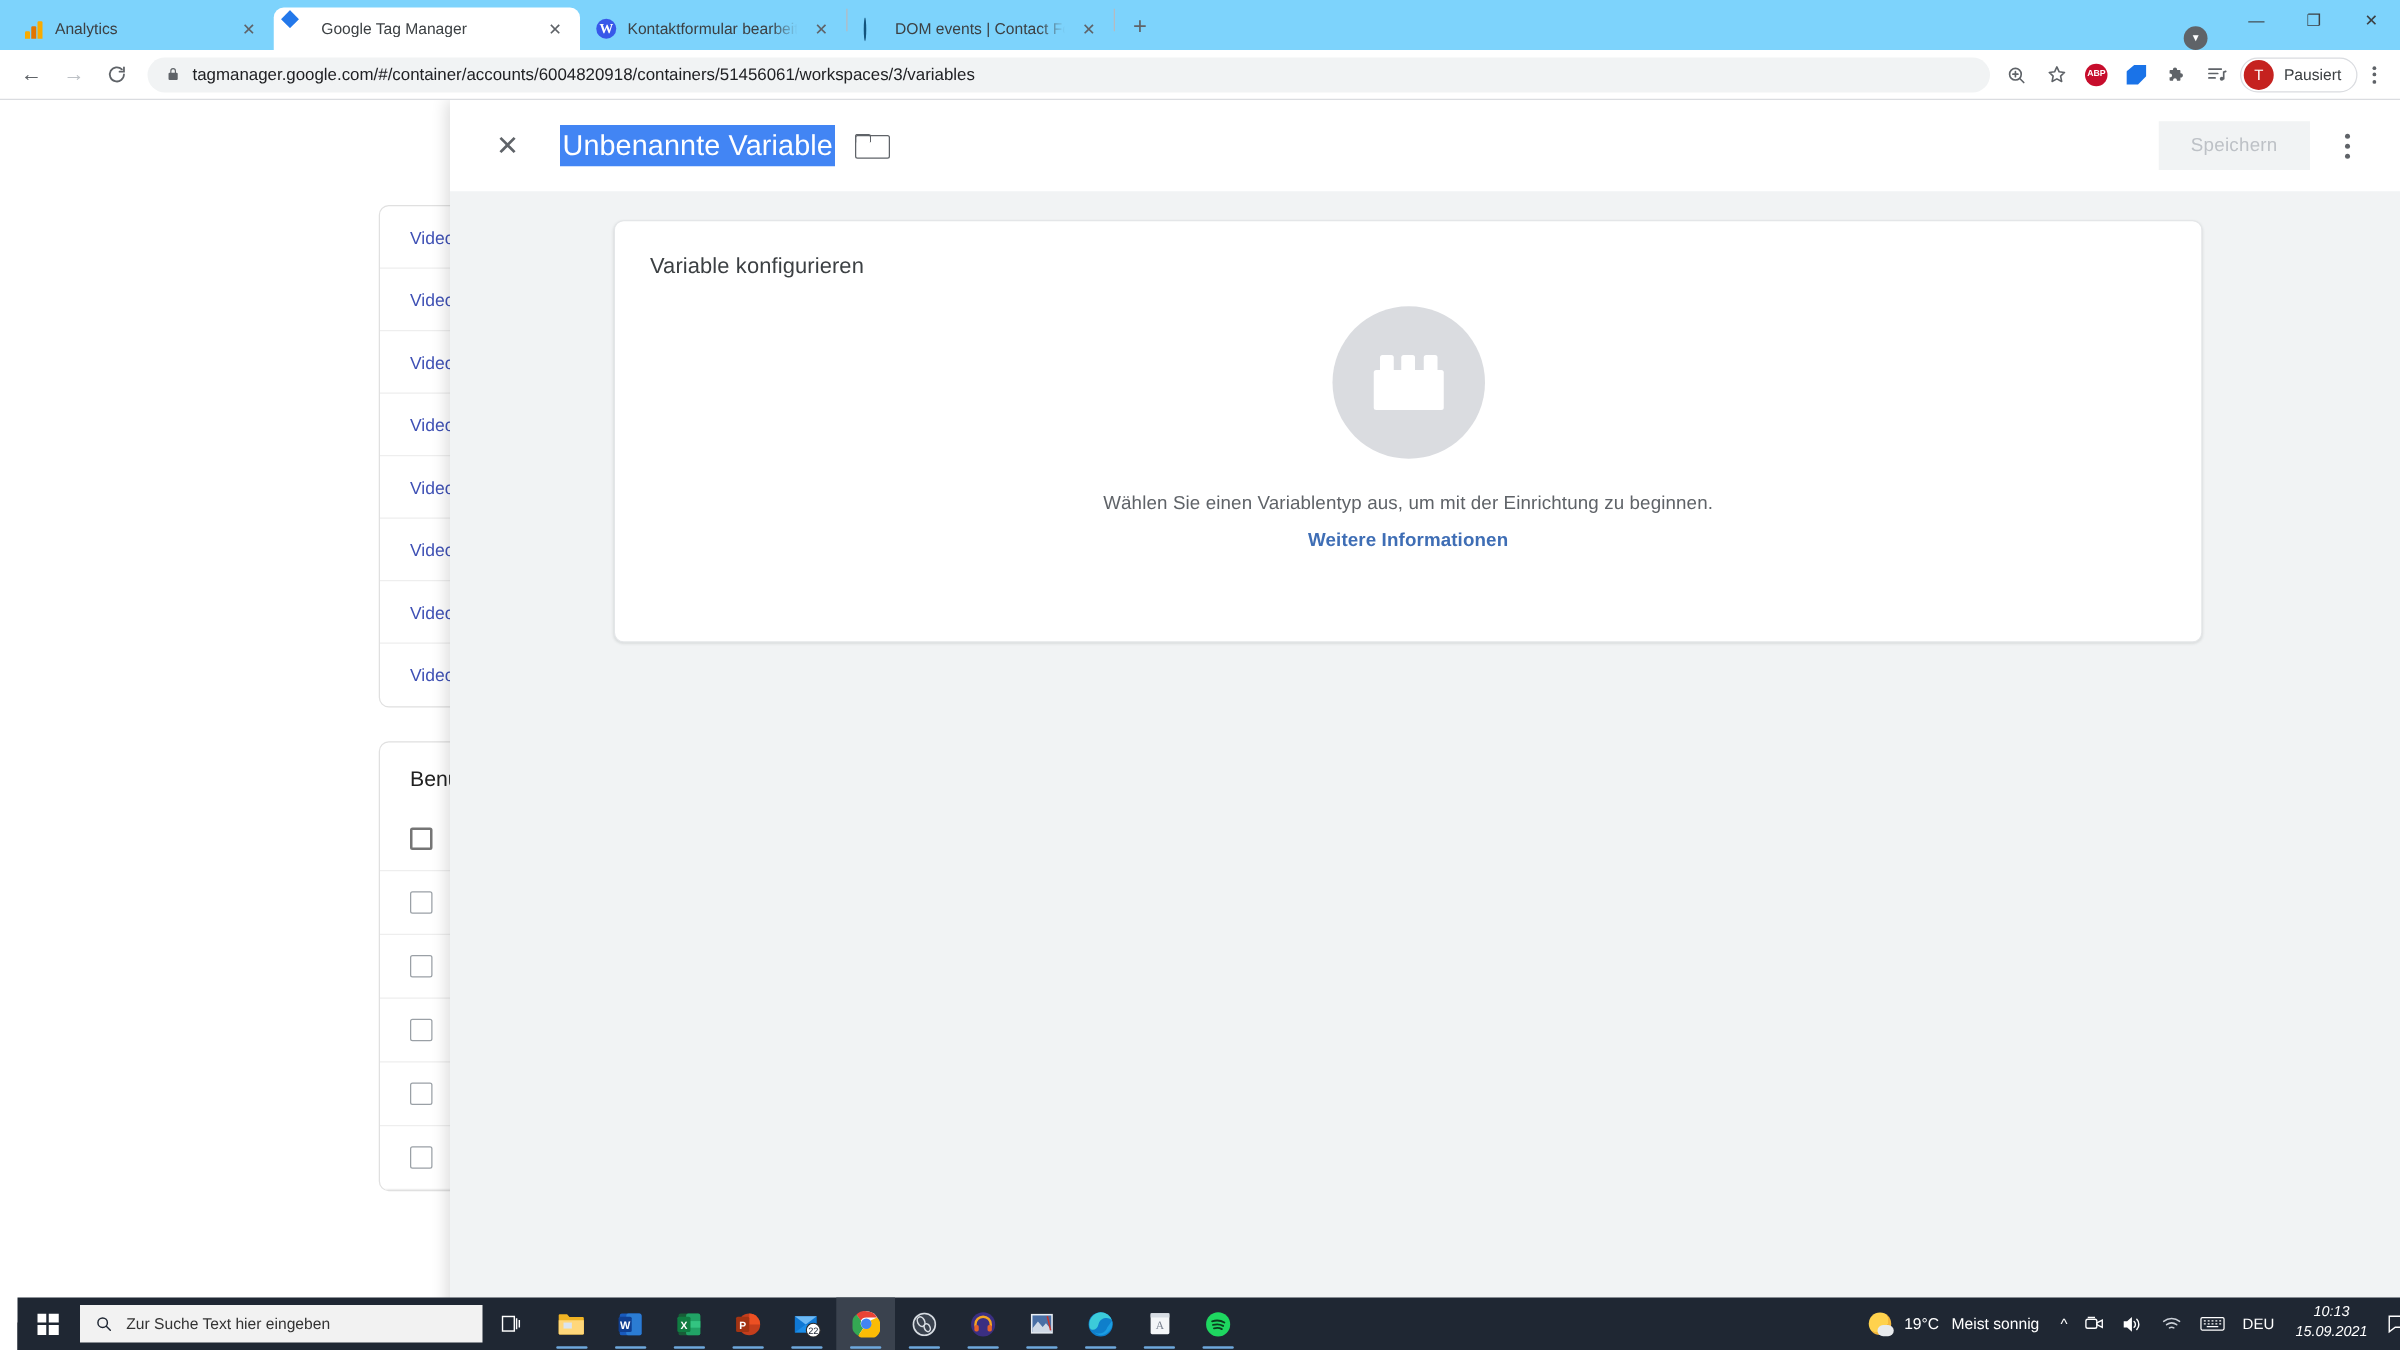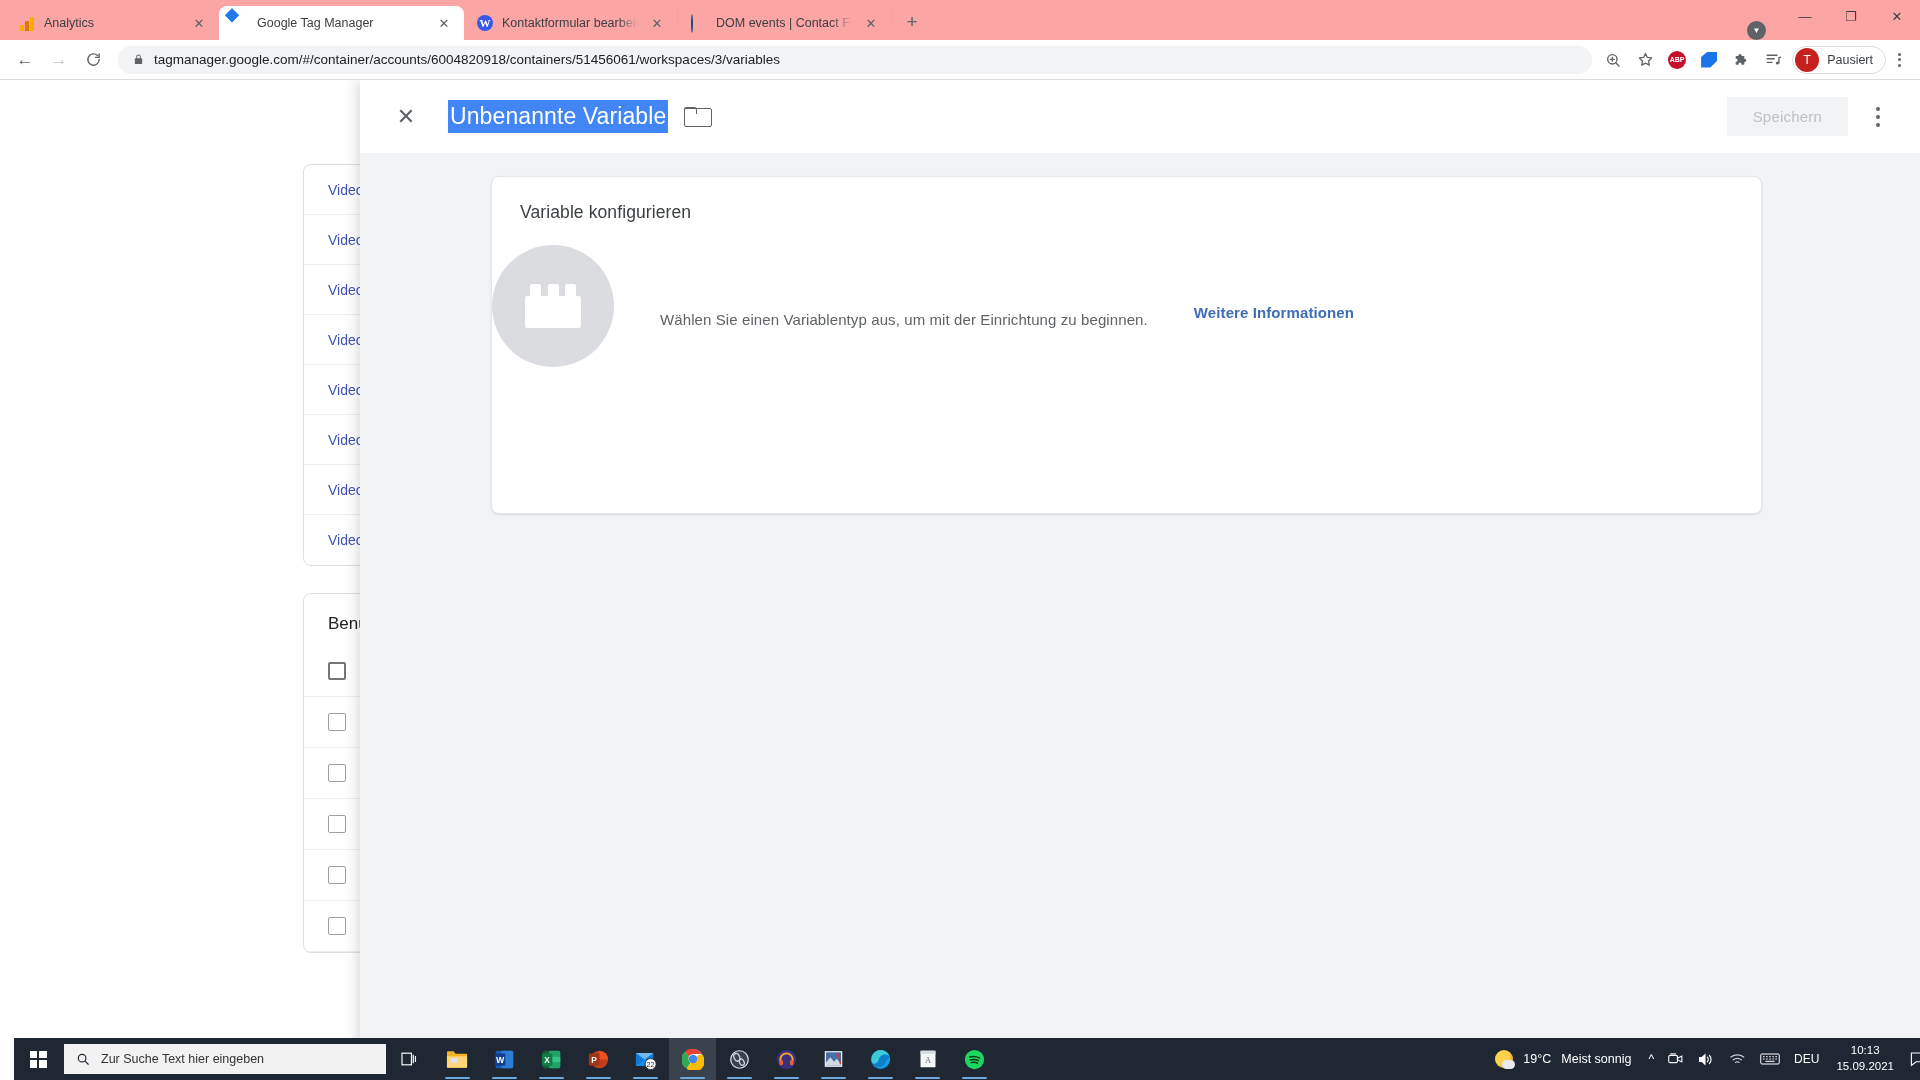--- a/index.html
+++ b/index.html
@@ -10,21 +10,21 @@
     background: #ffffff;
   }
 
   
   .browser { position: absolute; left:0; top:0; width:1920px; height:1058px; background:#fff; }
 
   
   .tabstrip {
     position: relative;
     height: 40px;
-    background: #fca5a5;
+    background: #7dd3fc;
     display: flex;
     align-items: flex-end;
     padding-left: 6px;
   }
   .tab {
     position: relative;
     height: 34px;
     display: flex;
     align-items: center;
     gap: 9px;
@@ -211,21 +211,21 @@
     border: 1px solid #e4e6e8;
     border-radius:8px;
     box-shadow: 0 1px 2px rgba(60,64,67,.12);
     padding: 25px 0 34px;
     height: 338px;
   }
   .config-card h2 {
     font-size:17.5px; font-weight:400; color:#3c4043;
     padding: 0 28px; letter-spacing:.1px;
   }
-  .empty-state { display:flex; flex-direction:row; align-items:center; margin-top:22px;gap:46px; }
+  .empty-state { display:flex; flex-direction:column; align-items:center; margin-top:22px; }
   .empty-circle {
     width:122px;height:122px;border-radius:50%;
     background:#dadce0;
     display:flex;align-items:center;justify-content:center;
   }
   .brick { width:56px; height:44px; position:relative; }
   .brick .base { position:absolute; left:0; bottom:0; width:56px; height:32px; background:#fff; border-radius:2px; }
   .brick .stud { position:absolute; top:0; width:11px; height:14px; background:#fff; border-radius:2px 2px 0 0; }
   .brick .stud.s1 { left:5px; }
   .brick .stud.s2 { left:22.5px; }
@@ -264,21 +264,21 @@
     background: radial-gradient(circle at 35% 35%, #ffd24d 0 55%, #f5b83d 56% 100%);
     position:relative;
   }
   .weather .sun::after {
     content:''; position:absolute; right:-2px; bottom:-1px;
     width:13px;height:9px;background:#e8eaed;border-radius:6px;
   }
   .weather .temp { font-size:12.5px; color:#fff; }
   .weather .desc { font-size:12.5px; color:#fff; }
   .clock { display:flex; flex-direction:column; align-items:center; justify-content:center; padding: 0 10px; line-height:1.35; }
-  .clock div { font-size:11.5px; color:#fff; }
+  .clock div { font-size:11.5px; color:#fff;font-style:italic; }
   .notif-ico { width:30px;height:42px; display:flex;align-items:center;justify-content:center; }
   svg { display:block; }
 </style>
 </head>
 <body>
 
 <div class="browser">
 
   <div class="tabstrip">
 

